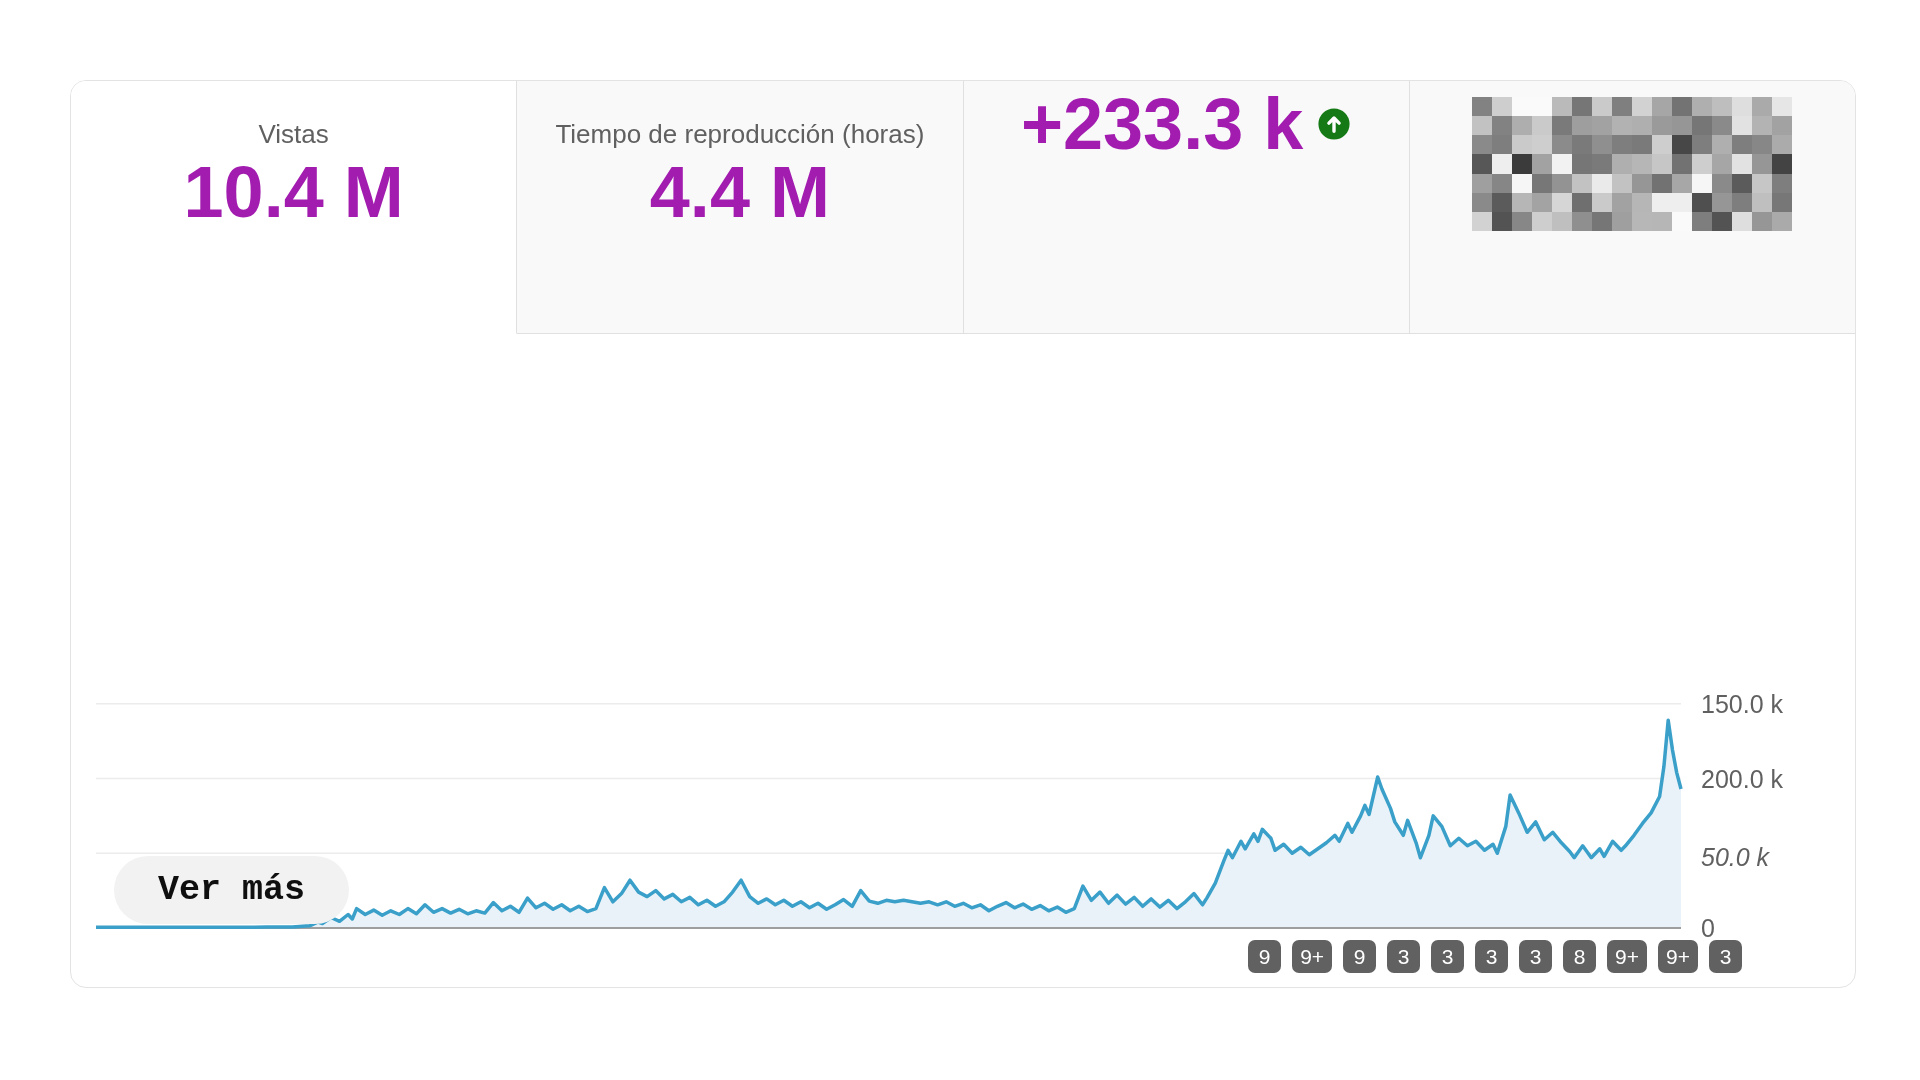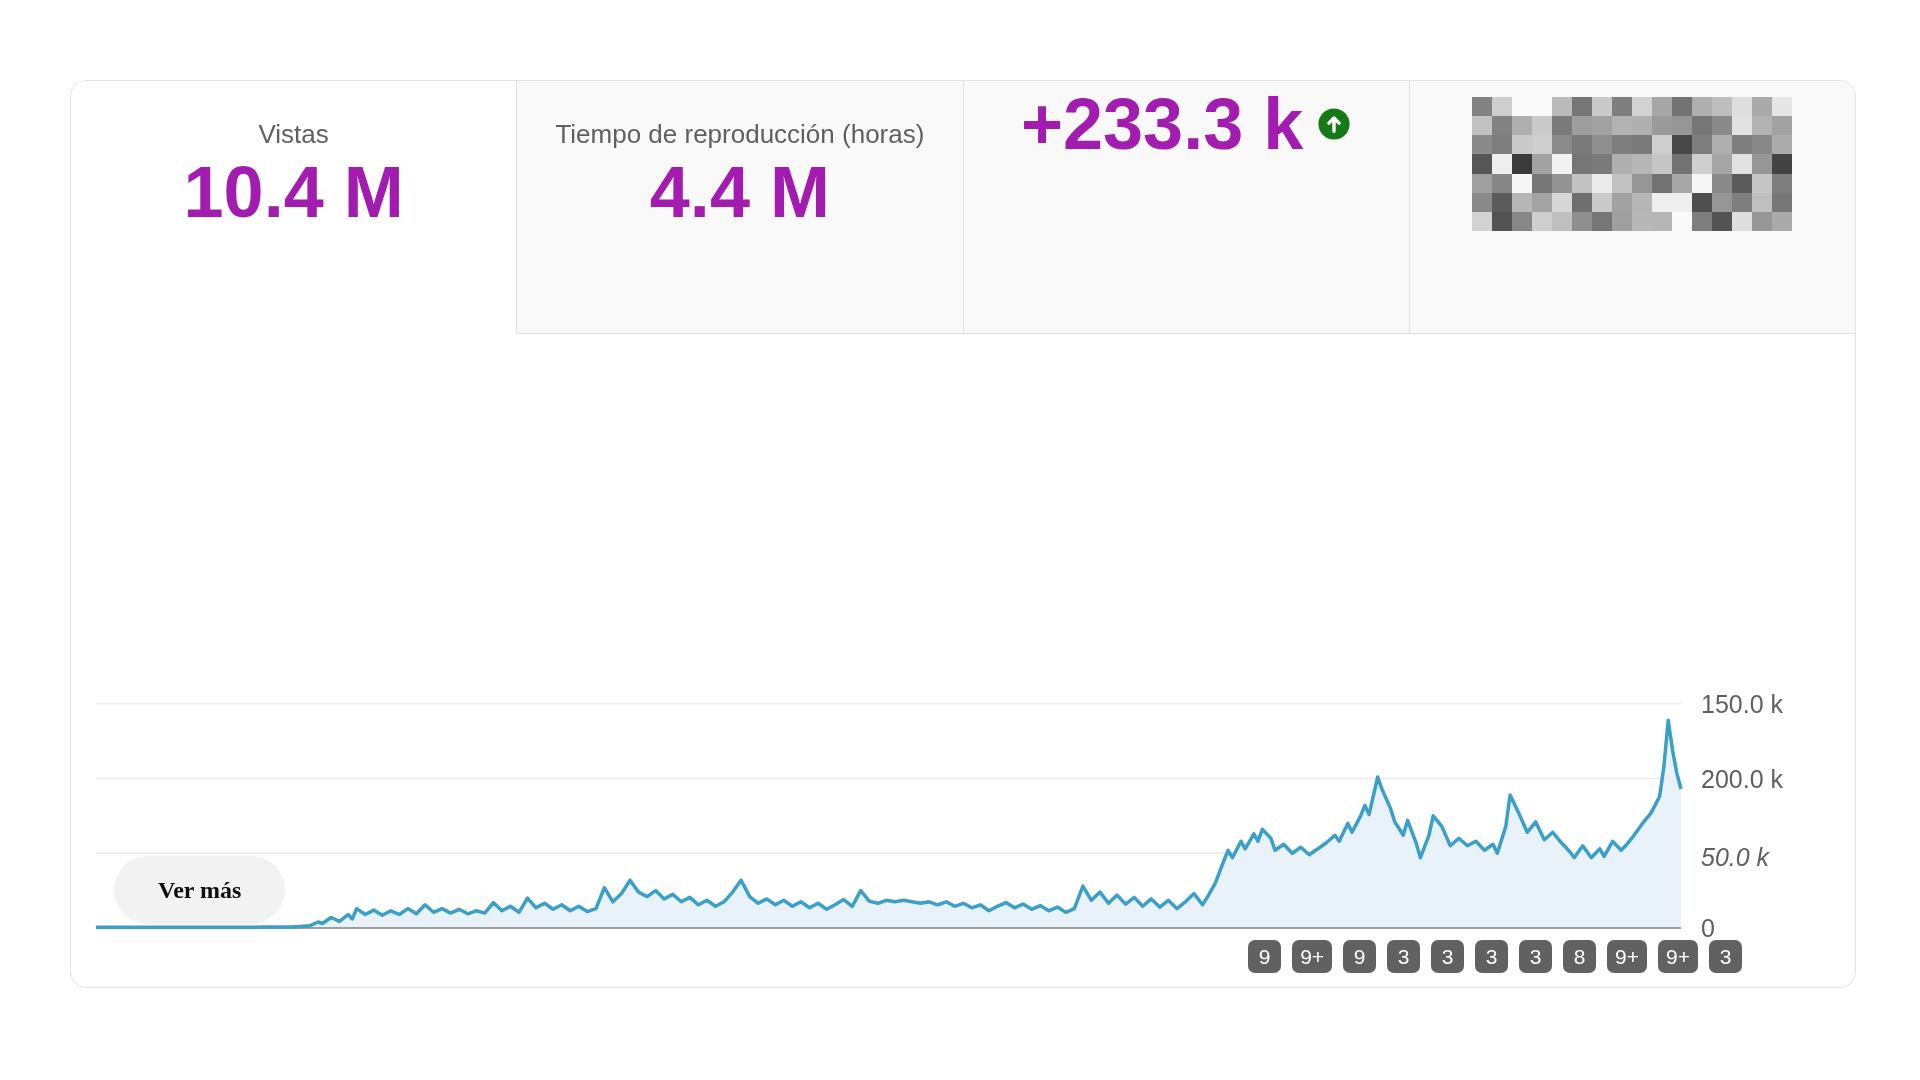--- a/index.html
+++ b/index.html
@@ -48,22 +48,22 @@
     position:absolute;top:606px;right:113px;display:flex;gap:11px;align-items:center;
   }
   .badge{
     height:33px;min-width:17px;padding:0 8px;border-radius:7px;background:#616161;
     color:#ffffff;font-size:21px;line-height:33px;text-align:center;font-weight:400;
     cursor:pointer;
   }
   
   .see-more{
     position:absolute;left:43px;top:775px;height:68px;padding:0 44px;border:none;
-    border-radius:34px;background:#f2f2f2;color:#0f0f0f;font-size:24px;font-weight:700;
-    font-family:Liberation Serif, serif;cursor:pointer;
+    border-radius:34px;background:#f2f2f2;color:#0f0f0f;font-size:35px;font-weight:700;
+    font-family:Liberation Mono, monospace;cursor:pointer;
   }
 </style>
 </head>
 <body>
 
 <div class="page">
   <section class="card">
 
     <div class="tabs">
 

